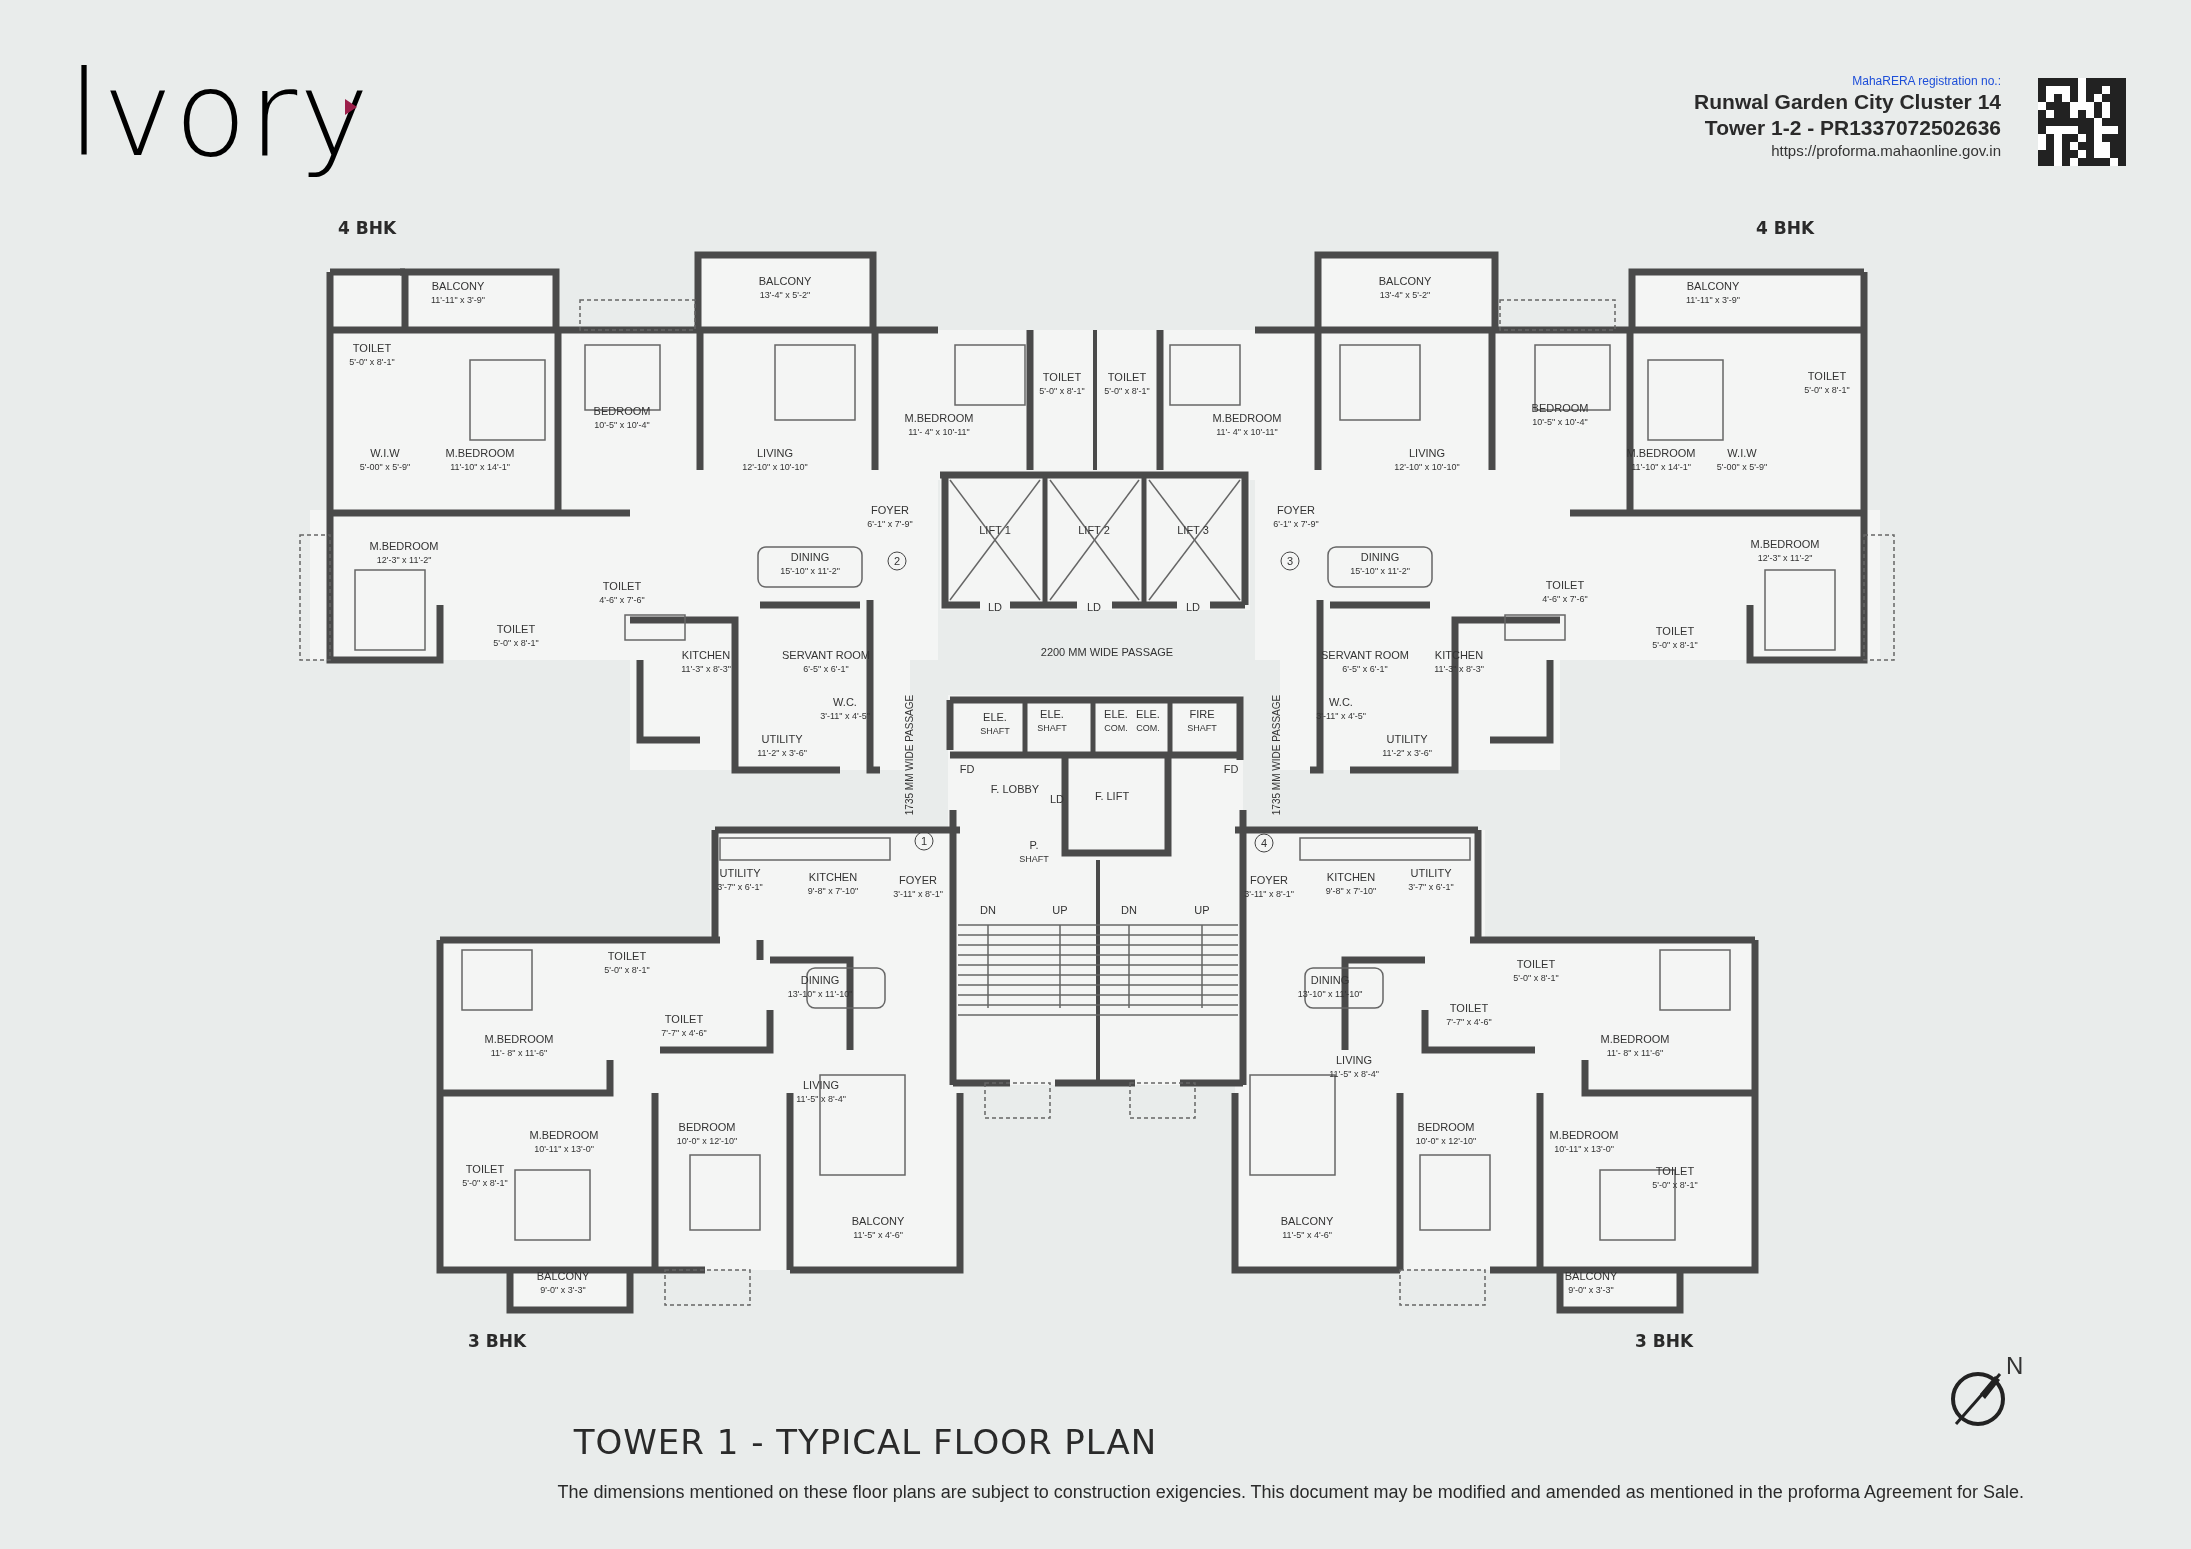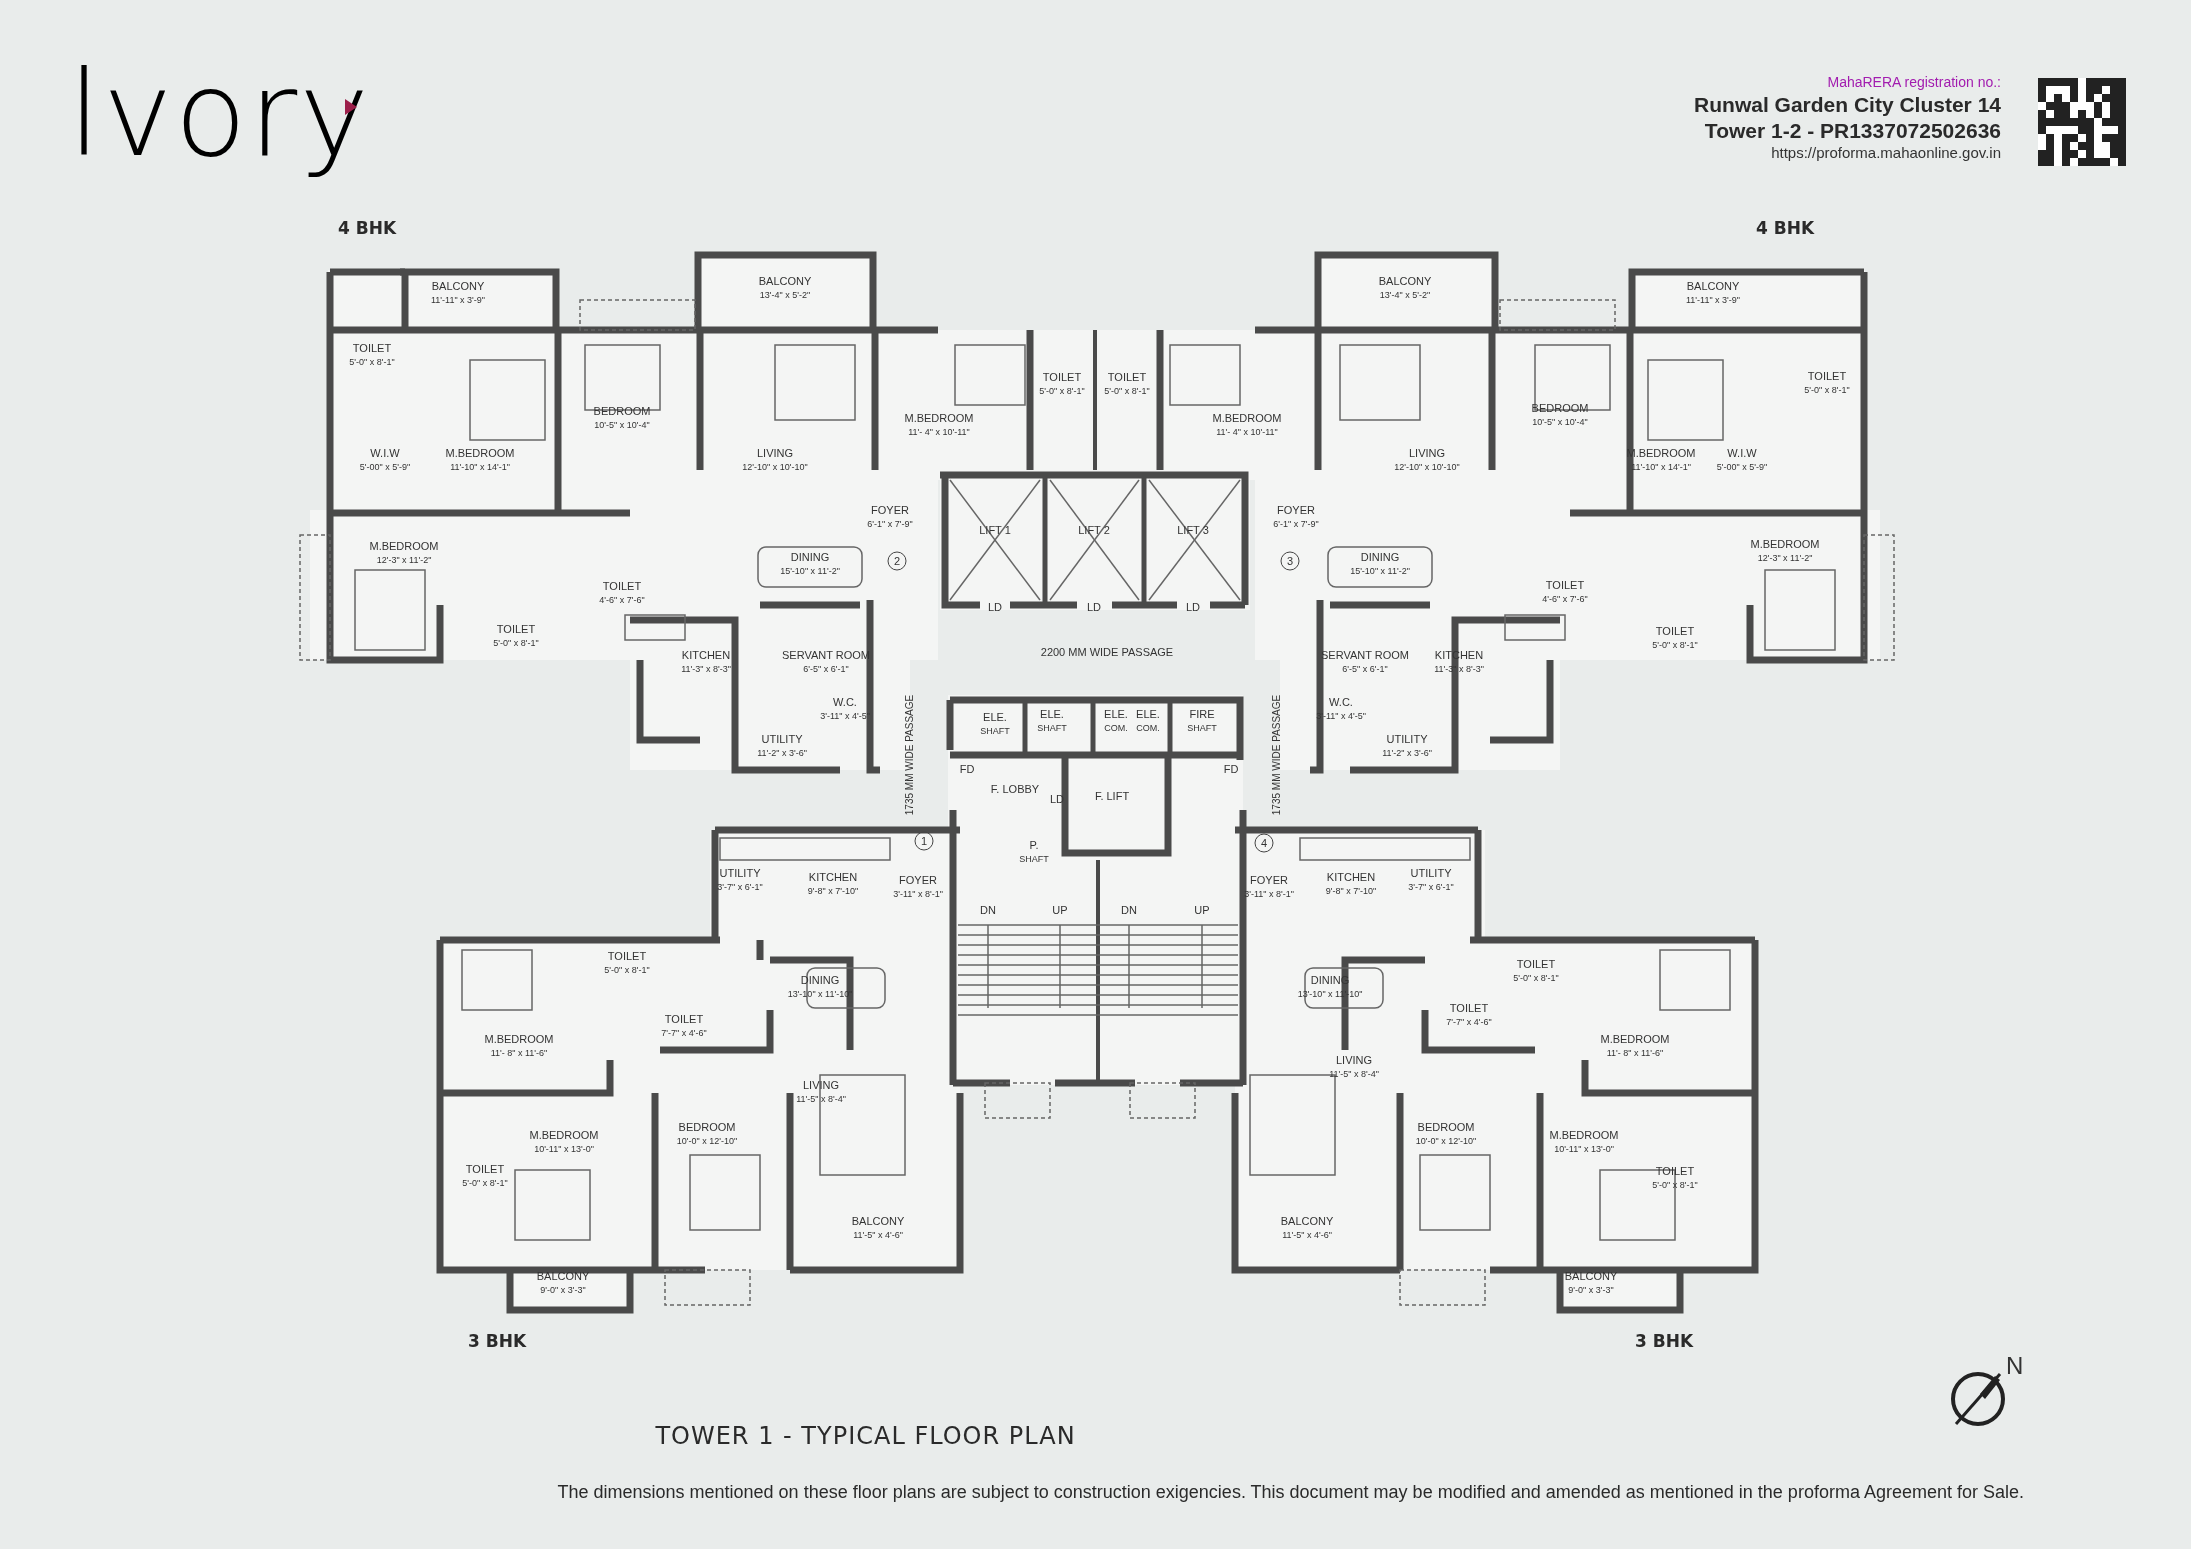--- a/index.html
+++ b/index.html
@@ -1,29 +1,29 @@
 <!DOCTYPE html>
 <html><head>
 <meta charset="utf-8">
 <style>
   html,body{margin:0;padding:0;}
   body{width:2191px;height:1549px;background:#e9eceb;position:relative;overflow:hidden;font-family:"Liberation Sans",sans-serif;color:#222;}
   .abs{position:absolute;}
   .logo{left:68px;top:55px;font-family:"DejaVu Sans",sans-serif;font-size:118px;font-weight:300;letter-spacing:2px;color:#000000;line-height:1;}
   .logo .tri{position:absolute;right:14px;top:44px;width:0;height:0;border-top:8px solid transparent;border-bottom:8px solid transparent;border-left:12px solid #9c1f4a;}
   .rera{right:190px;top:74px;text-align:right;line-height:1.25;}
-  .rera .l1{font-size:14px;color:#a21caf;}
+  .rera .l1{font-size:12px;color:#1d4ed8;}
   .rera .l2,.rera .l3{font-size:21px;font-weight:bold;color:#2a2a2a;}
   .rera .l4{font-size:15px;color:#333;}
   .qr{left:2038px;top:78px;width:88px;height:88px;background:#fff;display:grid;grid-template-columns:repeat(11,1fr);grid-template-rows:repeat(11,1fr);}
   .qr i{display:block;}
   .qr i.b{background:#222;}
   .unit-label{font-family:"DejaVu Sans",sans-serif;font-size:17px;font-weight:bold;color:#2a2a2a;}
   .plan{left:0;top:0;width:2191px;height:1549px;}
-  .title{left:0;width:1731px;top:1422px;text-align:center;font-family:"DejaVu Sans",sans-serif;font-size:24px;letter-spacing:1px;color:#2a2a2a;}
+  .title{left:0;width:1731px;top:1422px;text-align:center;font-family:"DejaVu Sans",sans-serif;font-size:34px;letter-spacing:1px;color:#2a2a2a;}
   .disclaimer{left:0;width:2024px;top:1482px;text-align:right;font-size:18px;color:#2a2a2a;}
   .north{left:1948px;top:1352px;}
   svg text{font-family:"Liberation Sans",sans-serif;fill:#333;}
 </style>
 </head>
 <body>
 
 <div class="abs logo">
   <span>lvory</span>
   <span class="tri"></span>

